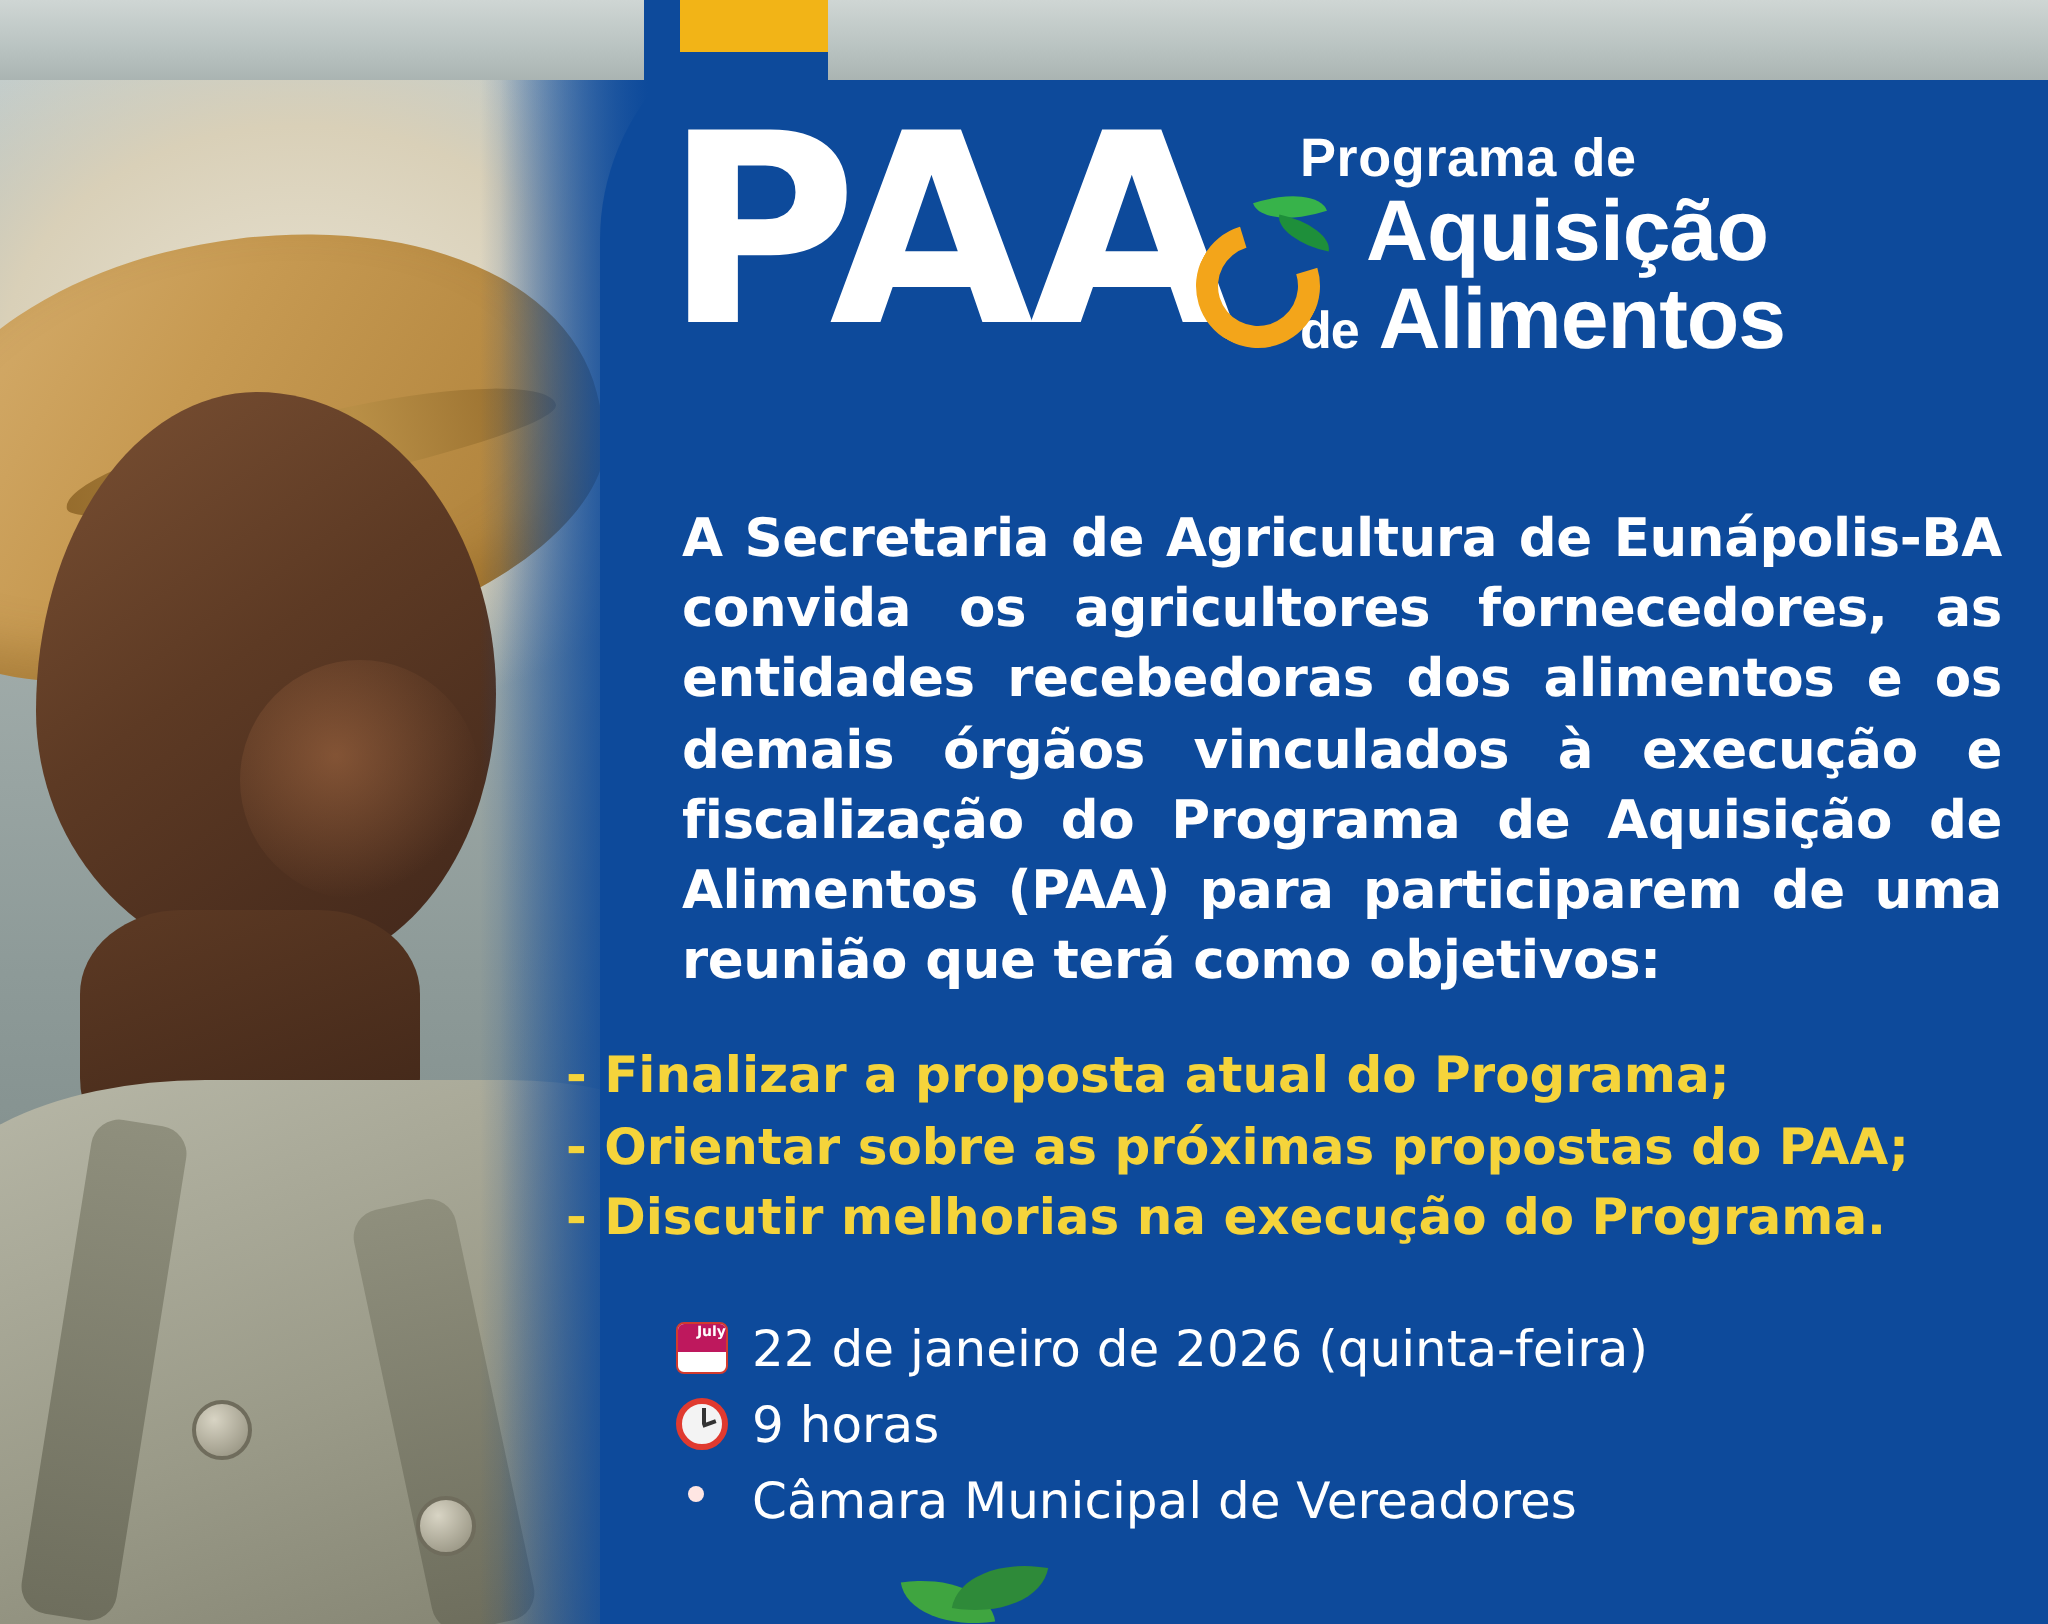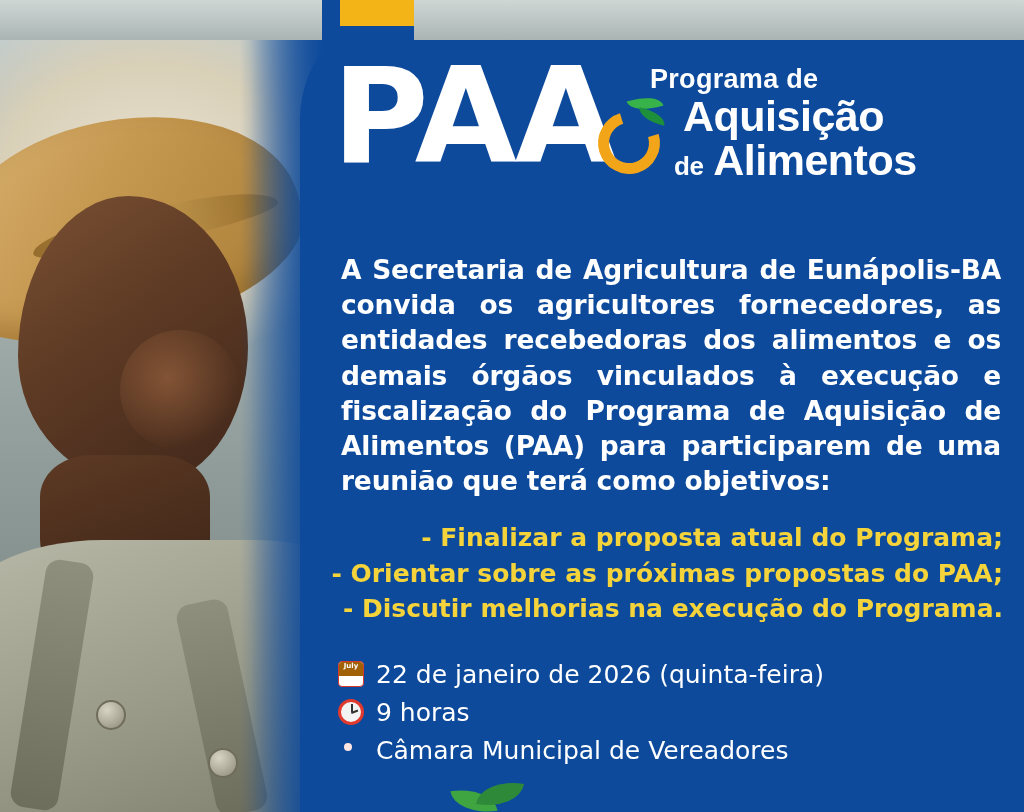--- a/index.html
+++ b/index.html
@@ -173,21 +173,20 @@
     font-weight: 700;
     line-height: 1.02;
     letter-spacing: -.5px;
     margin-left: 33px;
   }
   .logo-l3 {
     font-size: 43px;
     font-weight: 700;
     line-height: 1.02;
     letter-spacing: -.5px;
-    margin-left: 24px;
   }
   .logo-l3 .small {
     font-size: 26px;
   }
   .orange-mark {
     position: absolute;
     left: 598px; top: 112px;
     width: 62px; height: 62px;
   }
   .orange-mark .ring {
@@ -231,21 +230,20 @@
 
   .bullets {
     position: absolute;
     left: 283px; top: 520px;
     width: 720px;
     color: #f5d43b;
     font-size: 25px;
     font-weight: 700;
     line-height: 1.42;
     font-family: "DejaVu Sans", sans-serif;
-    text-align: right;
   }
   .bullets div { white-space: nowrap; }
 
   
   .info {
     position: absolute;
     left: 338px; top: 655px;
     color: #ffffff;
     font-size: 25px;
     font-weight: 400;
@@ -265,25 +263,25 @@
   
   .ico-cal {
     background: #ffffff;
     border-radius: 4px;
     border: 1px solid #d23b2e;
     overflow: hidden;
   }
   .ico-cal .cal-top {
     position: absolute;
     left: 0; top: 0; right: 0; height: 14px;
-    background: #a16207;
+    background: #be185d;
     color: #fff;
     font-size: 7px;
     line-height: 9px;
-    text-align: center;
+    text-align: right;
     font-weight: 700;
   }
   .ico-cal .cal-num {
     position: absolute;
     left: 0; right: 0; top: 9px; bottom: 0;
     color: #e03a2f;
     font-size: 14px;
     font-weight: 700;
     line-height: 17px;
     text-align: center;

